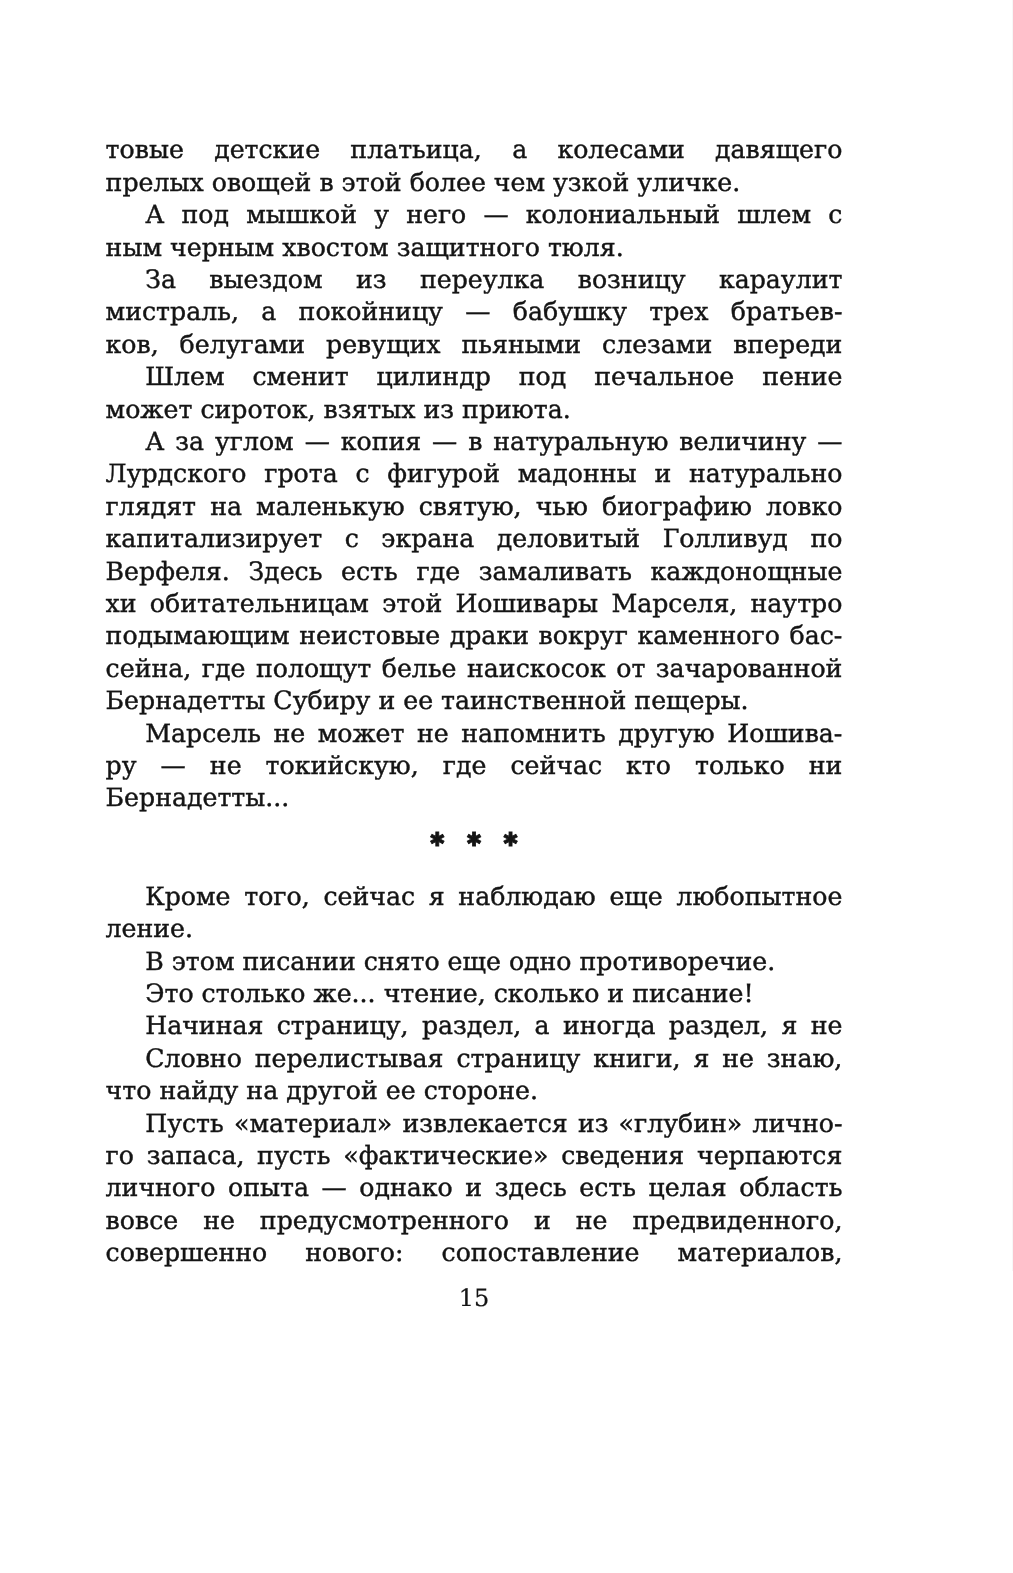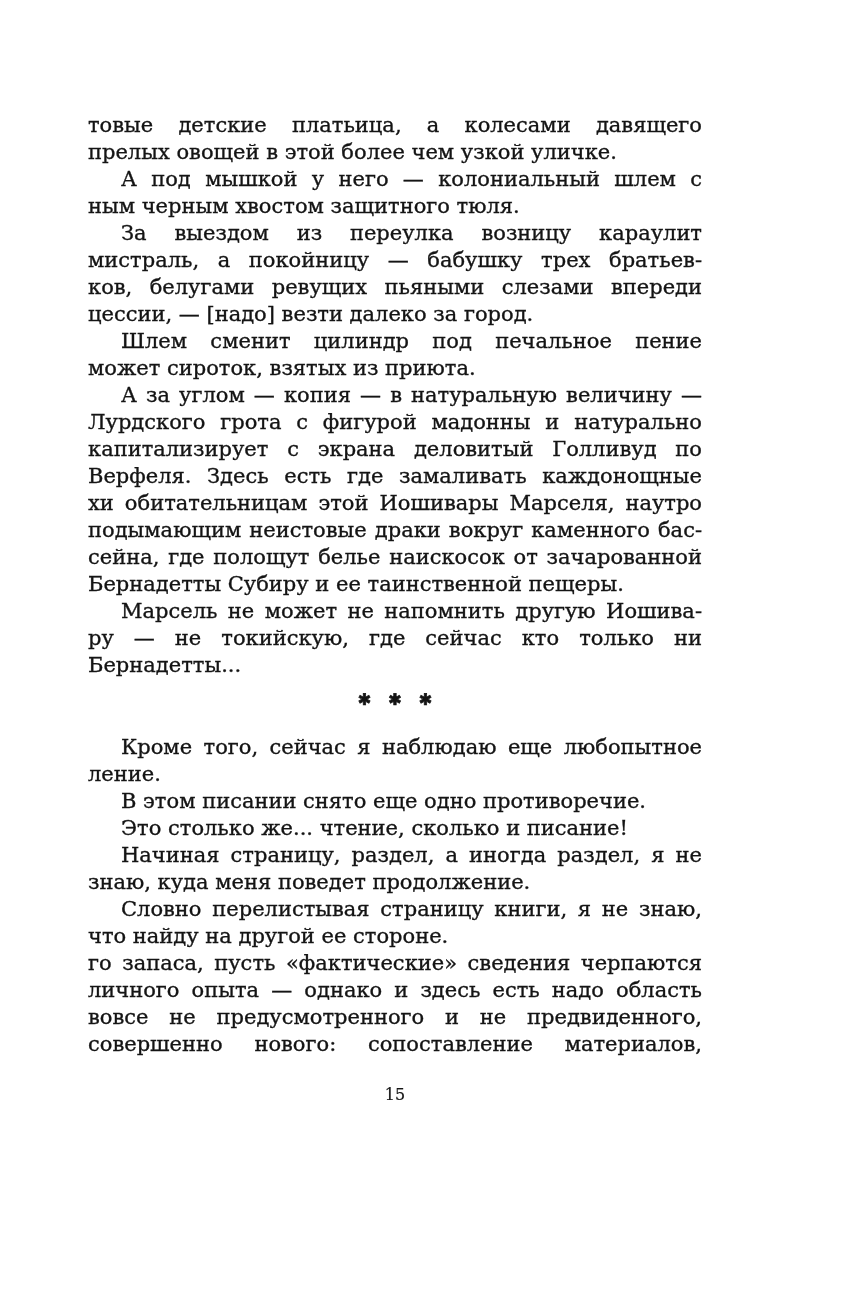--- a/index.html
+++ b/index.html
@@ -34,66 +34,66 @@
     height: 27px;
     line-height: 27px;
     margin-top: 7px;
     text-align: center;
     font-size: 16px;
     word-spacing: 12px;
     -webkit-text-stroke: 0.7px #141414;
   }
   .section-2 { margin-top: 21px; }
   .pagenum {
-    margin-top: 23px;
+    margin-top: 10px;
     height: 27px;
     line-height: 27px;
     text-align: center;
-    font-size: 16px;
+    font-size: 20px;
     -webkit-text-stroke: 0.2px #141414;
   }
 </style>
 </head>
 <body>
 
 <div class="page">
   <div class="text-block">
     <div>
         <div class="line">товые детские платьица, а колесами давящего корзины</div>
         <div class="line end">прелых овощей в этой более чем узкой уличке.</div>
         <div class="line indent">А под мышкой у него — колониальный шлем с длин-</div>
         <div class="line end">ным черным хвостом защитного тюля.</div>
         <div class="line indent">За выездом из переулка возницу караулит жестокий</div>
         <div class="line">мистраль, а покойницу — бабушку трех братьев-мясни-</div>
         <div class="line">ков, белугами ревущих пьяными слезами впереди про-</div>
-        <div class="line end">цессии, — [надо] везти далеко за город.</div>
         <div class="line indent">Шлем сменит цилиндр под печальное пение двенад-</div>
         <div class="line end">может сироток, взятых из приюта.</div>
         <div class="line indent">А за углом — копия — в натуральную величину —</div>
         <div class="line">Лурдского грота с фигурой мадонны и натурально рас-</div>
+        <div class="line">глядят на маленькую святую, чью биографию ловко</div>
         <div class="line">капитализирует с экрана деловитый Голливуд по книге</div>
         <div class="line">Верфеля. Здесь есть где замаливать каждонощные гре-</div>
         <div class="line">хи обитательницам этой Иошивары Марселя, наутро</div>
         <div class="line">подымающим неистовые драки вокруг каменного бас-</div>
         <div class="line">сейна, где полощут белье наискосок от зачарованной</div>
         <div class="line end">Бернадетты Субиру и ее таинственной пещеры.</div>
         <div class="line indent">Марсель не может не напомнить другую Иошива-</div>
         <div class="line">ру — не токийскую, где сейчас кто только ни побывал.</div>
         <div class="line end">Бернадетты...</div>
       </div>
     <div class="separator">✱ ✱ ✱</div>
     <div class="section-2">
         <div class="line indent">Кроме того, сейчас я наблюдаю еще любопытное яв-</div>
         <div class="line end">ление.</div>
         <div class="line indent end">В этом писании снято еще одно противоречие.</div>
         <div class="line indent end">Это столько же... чтение, сколько и писание!</div>
         <div class="line indent">Начиная страницу, раздел, а иногда раздел, я не</div>
-        <div class="line end">знаю, куда меня поведет продолжение.</div>
         <div class="line indent">Словно перелистывая страницу книги, я не знаю,</div>
         <div class="line end">что найду на другой ее стороне.</div>
+        <div class="line indent">Пусть «материал» извлекается из «глубин» лично-</div>
         <div class="line">го запаса, пусть «фактические» сведения черпаются из</div>
-        <div class="line">личного опыта — однако и здесь есть надо область</div>
+        <div class="line">личного опыта — однако и здесь есть целая область</div>
         <div class="line">вовсе не предусмотренного и не предвиденного, много</div>
         <div class="line">совершенно нового: сопоставление материалов, выводы</div>
       </div>
     <div class="pagenum">15</div>
   </div>
 </div>
 
 </body></html>

